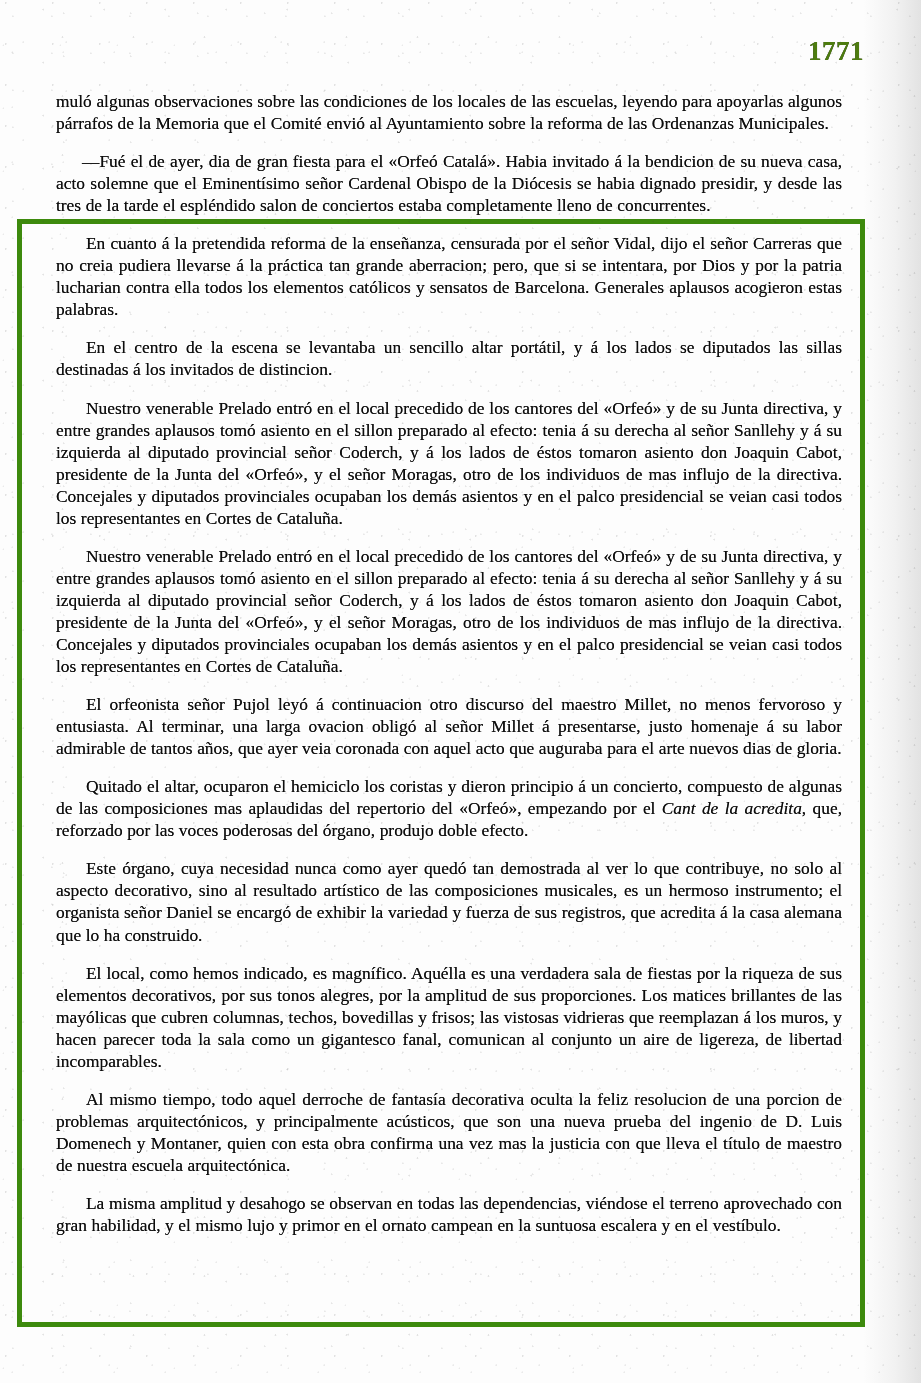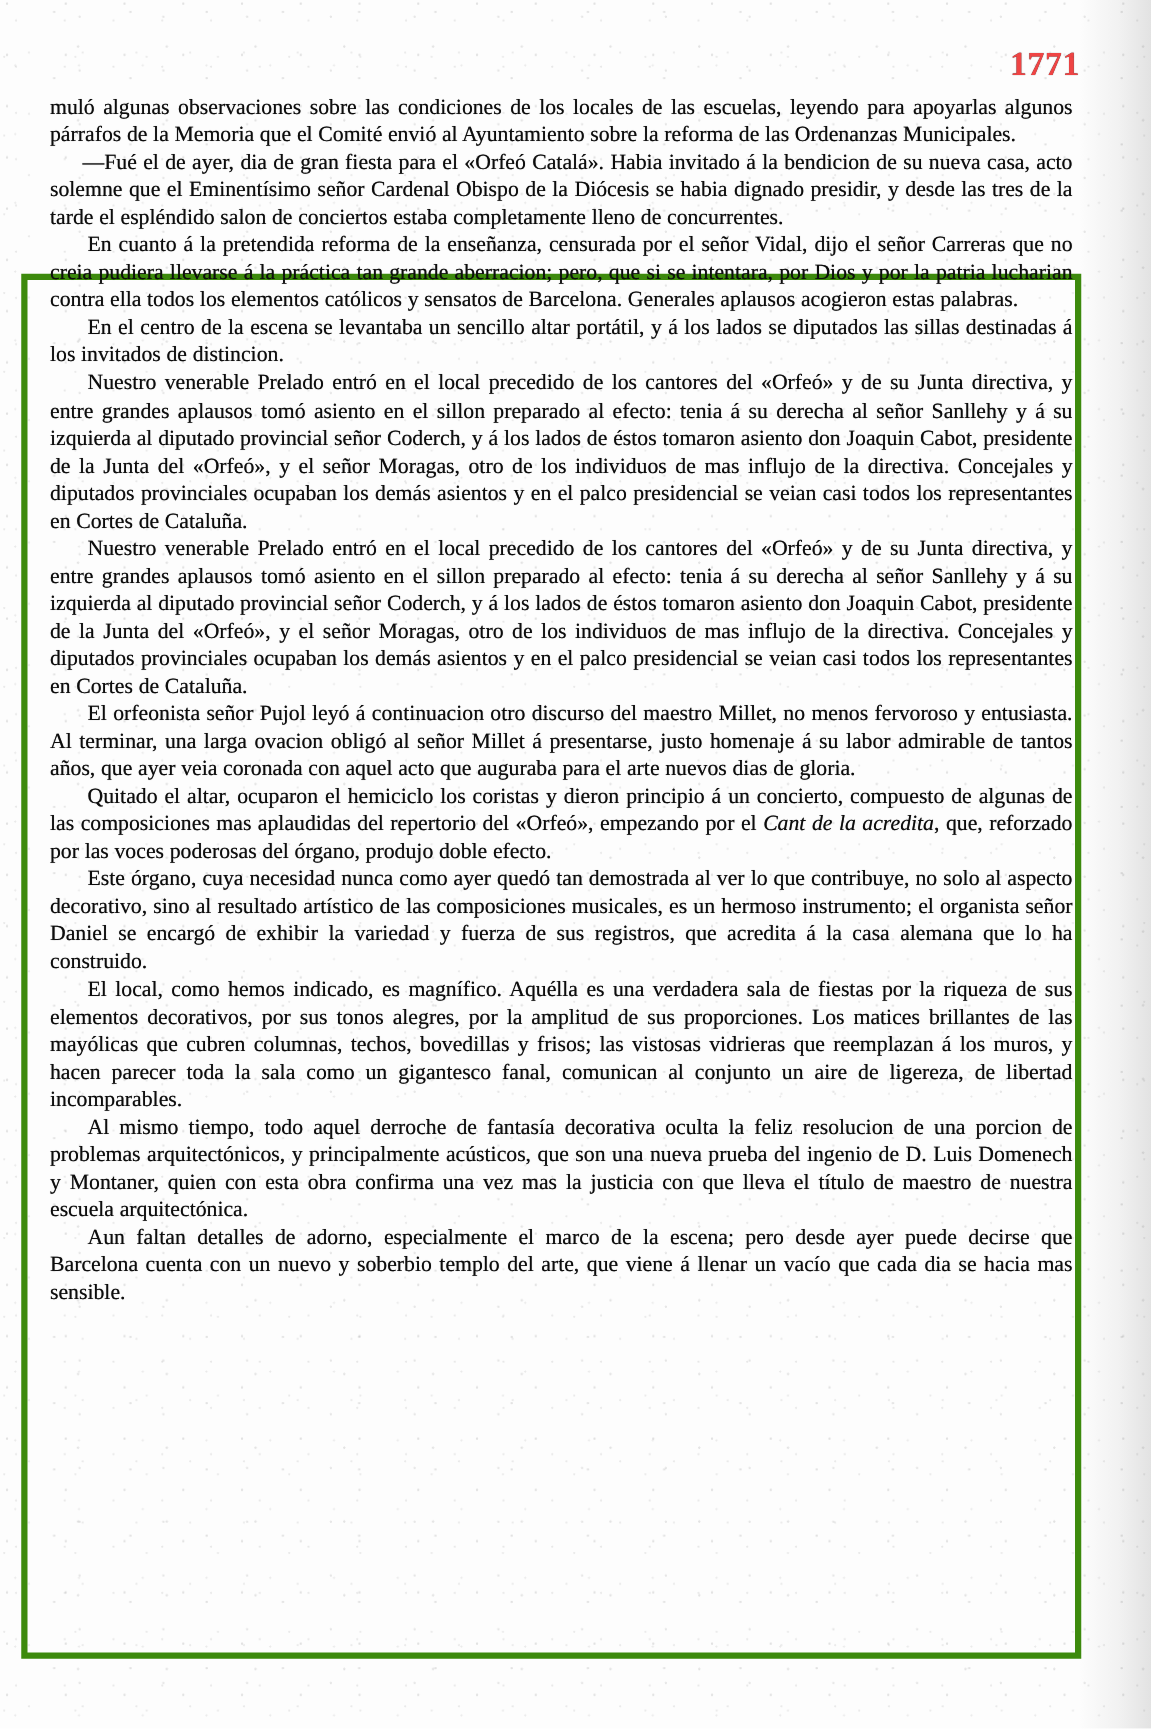--- a/index.html
+++ b/index.html
@@ -47,21 +47,21 @@
 
   
   #folio {
     position: absolute;
     top: 36px;
     right: 57px;
     font-family: "Liberation Serif", "DejaVu Serif", serif;
     font-weight: 700;
     font-size: 27px;
     letter-spacing: .5px;
-    color: #ef4444;
+    color: #4d7c0f;
     z-index: 3;
     text-shadow: 0 0 .6px rgba(0,0,0,.85);
   }
 
   
   #highlight-box {
     position: absolute;
     left: 17px;
     top: 219px;
     width: 848px;
@@ -74,21 +74,21 @@
 
   
   #column {
     position: absolute;
     left: 40px;
     top: 74px;
     width: 818px;
     z-index: 3;
   }
   p.para {
-    margin: 0;
+    margin: 16px;
     font-size: 17.4px;
     line-height: 22.05px;
     text-align: justify;
     text-justify: inter-word;
     -webkit-hyphens: none;
     hyphens: none;
     text-shadow: 0 0 .55px rgba(0,0,0,.7);
     word-spacing: .2px;
   }
   p.para.indent { text-indent: 30px; }
@@ -119,22 +119,22 @@
     <p class="para indent">El orfeonista señor Pujol leyó á continuacion otro discurso del maestro Millet, no menos fervoroso y entusiasta. Al terminar, una larga ovacion obligó al señor Millet á presentarse, justo homenaje á su labor admirable de tantos años, que ayer veia coronada con aquel acto que auguraba para el arte nuevos dias de gloria.</p>
 
     <p class="para indent">Quitado el altar, ocuparon el hemiciclo los coristas y dieron principio á un concierto, compuesto de algunas de las composiciones mas aplaudidas del repertorio del «Orfeó», empezando por el <i>Cant de la acredita</i>, que, reforzado por las voces poderosas del órgano, produjo doble efecto.</p>
 
     <p class="para indent">Este órgano, cuya necesidad nunca como ayer quedó tan demostrada al ver lo que contribuye, no solo al aspecto decorativo, sino al resultado artístico de las composiciones musicales, es un hermoso instrumento; el organista señor Daniel se encargó de exhibir la variedad y fuerza de sus registros, que acredita á la casa alemana que lo ha construido.</p>
 
     <p class="para indent">El local, como hemos indicado, es magnífico. Aquélla es una verdadera sala de fiestas por la riqueza de sus elementos decorativos, por sus tonos alegres, por la amplitud de sus proporciones. Los matices brillantes de las mayólicas que cubren columnas, techos, bovedillas y frisos; las vistosas vidrieras que reemplazan á los muros, y hacen parecer toda la sala como un gigantesco fanal, comunican al conjunto un aire de ligereza, de libertad incomparables.</p>
 
     <p class="para indent">Al mismo tiempo, todo aquel derroche de fantasía decorativa oculta la feliz resolucion de una porcion de problemas arquitectónicos, y principalmente acústicos, que son una nueva prueba del ingenio de D. Luis Domenech y Montaner, quien con esta obra confirma una vez mas la justicia con que lleva el título de maestro de nuestra escuela arquitectónica.</p>
 
+    <p class="para indent">La misma amplitud y desahogo se observan en todas las dependencias, viéndose el terreno aprovechado con gran habilidad, y el mismo lujo y primor en el ornato campean en la suntuosa escalera y en el vestíbulo.</p>
 
-    <p class="para indent">Aun faltan detalles de adorno, especialmente el marco de la escena; pero desde ayer puede decirse que Barcelona cuenta con un nuevo y soberbio templo del arte, que viene á llenar un vacío que cada dia se hacia mas sensible.</p>
 
   </div>
 
   <div id="highlight-box"></div>
   <div id="edge-shade"></div>
   <div id="grain"></div>
 
 </div>
 
 </body></html>

